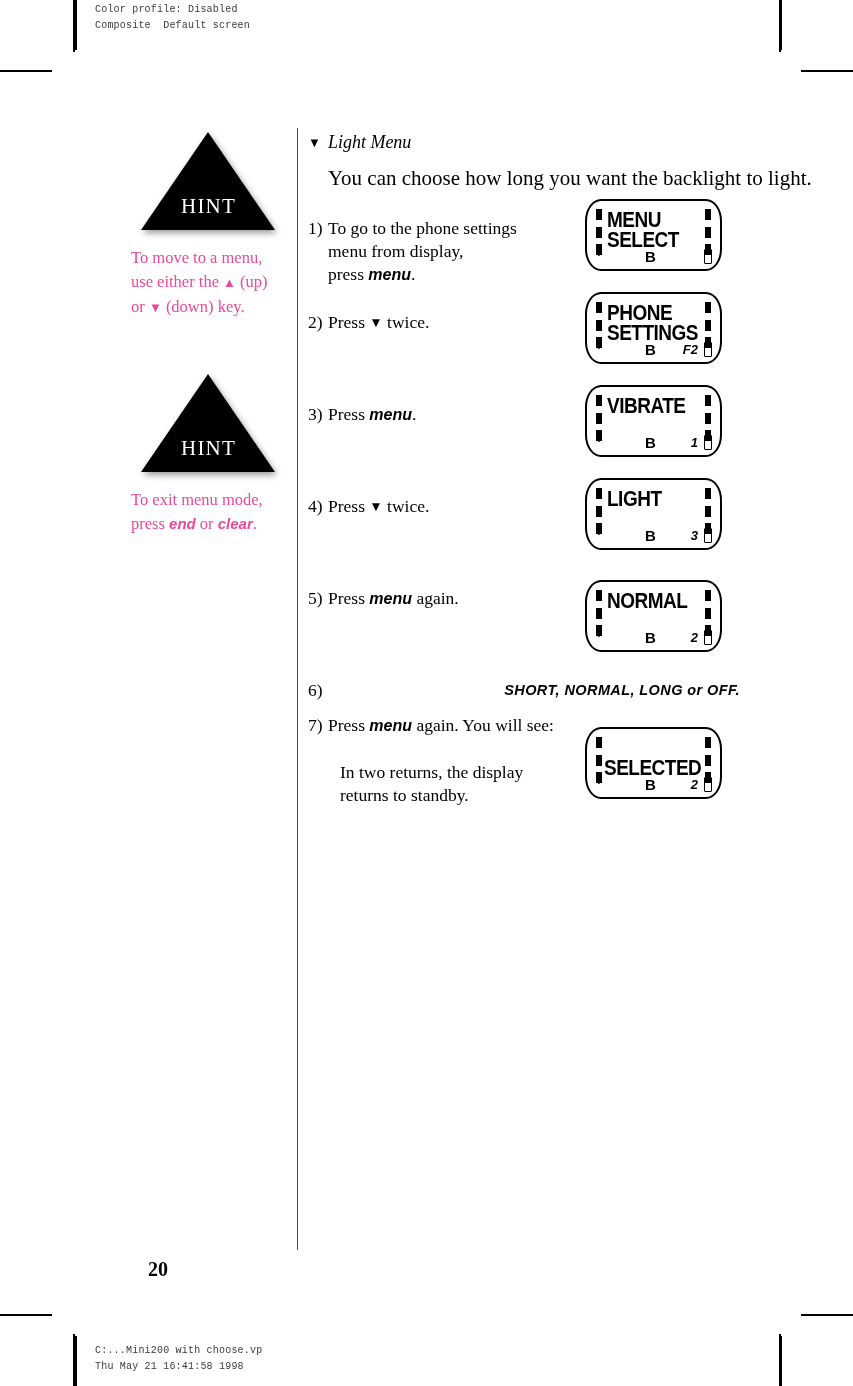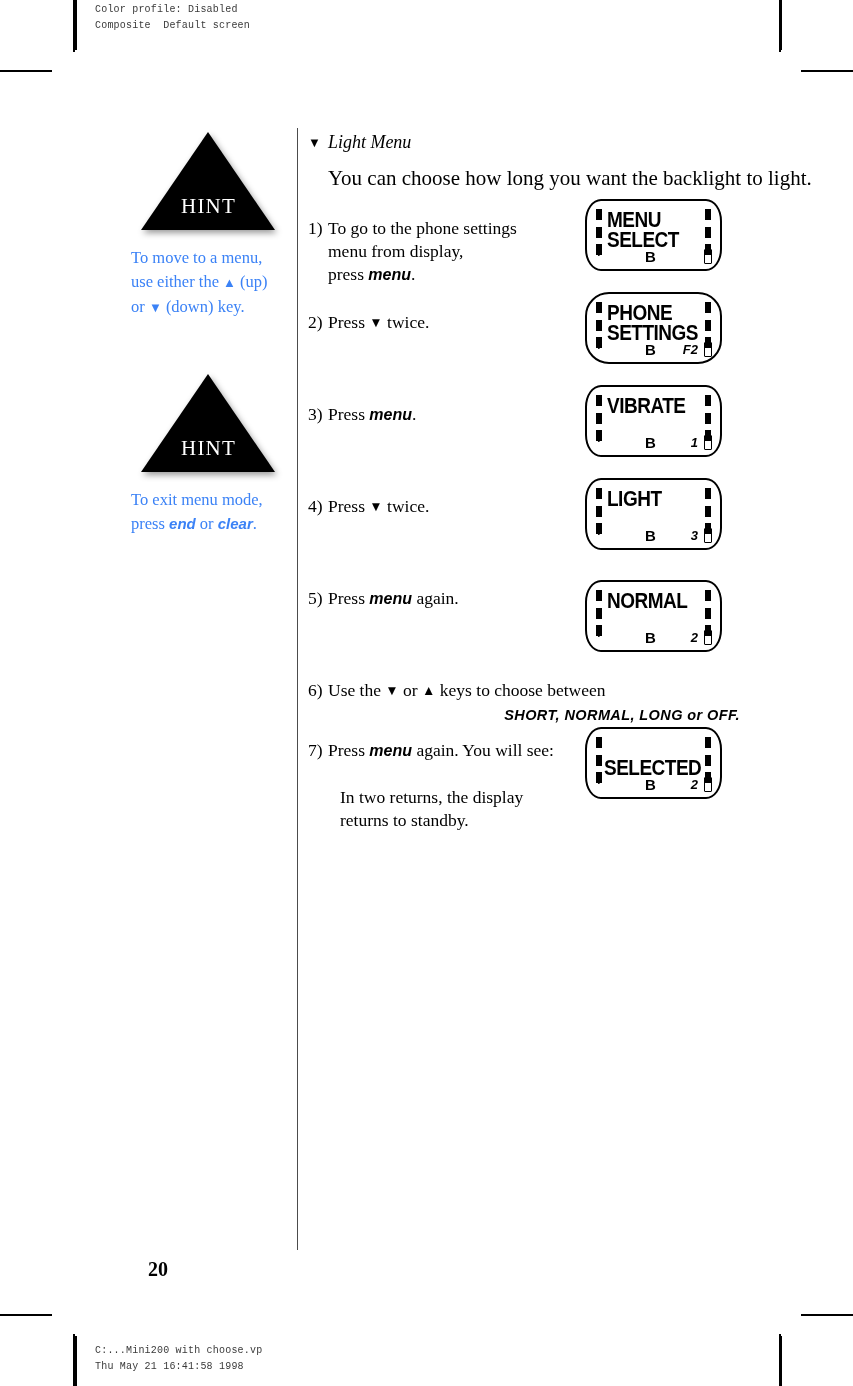--- a/index.html
+++ b/index.html
@@ -96,21 +96,21 @@
     text-align: center;
     color: #fff;
     font-family: "Liberation Serif", serif;
     font-size: 21px;
     letter-spacing: 1.2px;
   }
   .hint-text {
     margin-top: 16px;
     font-size: 16.5px;
     line-height: 24px;
-    color: #3b82f6;
+    color: #ec4899;
   }
   .hint-text .arrow { font-size: 13px; }
   .hint-text em.key {
     font-style: italic;
     font-weight: bold;
     font-family: "Liberation Sans", sans-serif;
     font-size: 15px;
   }
 
   
@@ -353,21 +353,20 @@
         <span class="body"><span>Press </span><span class="arrow">▼</span><span> twice.</span></span>
       </div>
 
       <div class="step" style="margin-top:22px; height:70px;">
         <span class="num">5)</span>
         <span class="body"><span>Press </span><b class="key">menu</b><span> again.</span></span>
       </div>
 
       <div class="step" style="margin-top:22px;">
         <span class="num">6)</span>
-        <span class="body"><span>Use the </span><span class="arrow">▼</span><span> or </span><span class="arrow">▲</span><span> keys to choose between</span></span>
         <span class="lcd-words">SHORT, NORMAL, LONG or OFF.</span>
       </div>
 
       <div class="step" style="margin-top:12px;">
         <span class="num">7)</span>
         <span class="body"><span>Press </span><b class="key">menu</b><span> again. You will see:</span></span>
         <div class="note" style="margin-top:24px;">
           <span>In two returns, the display</span><br>
           <span>returns to standby.</span>
         </div>
@@ -390,21 +389,21 @@
     <div class="line line1">MENU</div>
     <div class="line line2">SELECT</div>
     <div class="status">
       <span class="signal">ᵛ</span>
       <span class="letter">B</span>
       <span class="idx"></span>
       <span class="batt"></span>
     </div>
   </div>
 
-  <div class="lcd" style="left:585px; top:292px;border-radius:24px;">
+  <div class="lcd" style="left:585px; top:292px;">
     <div class="bars left">
         <i></i>
         <i></i>
         <i></i>
       </div>
     <div class="bars right">
         <i></i>
         <i></i>
         <i></i>
       </div>

